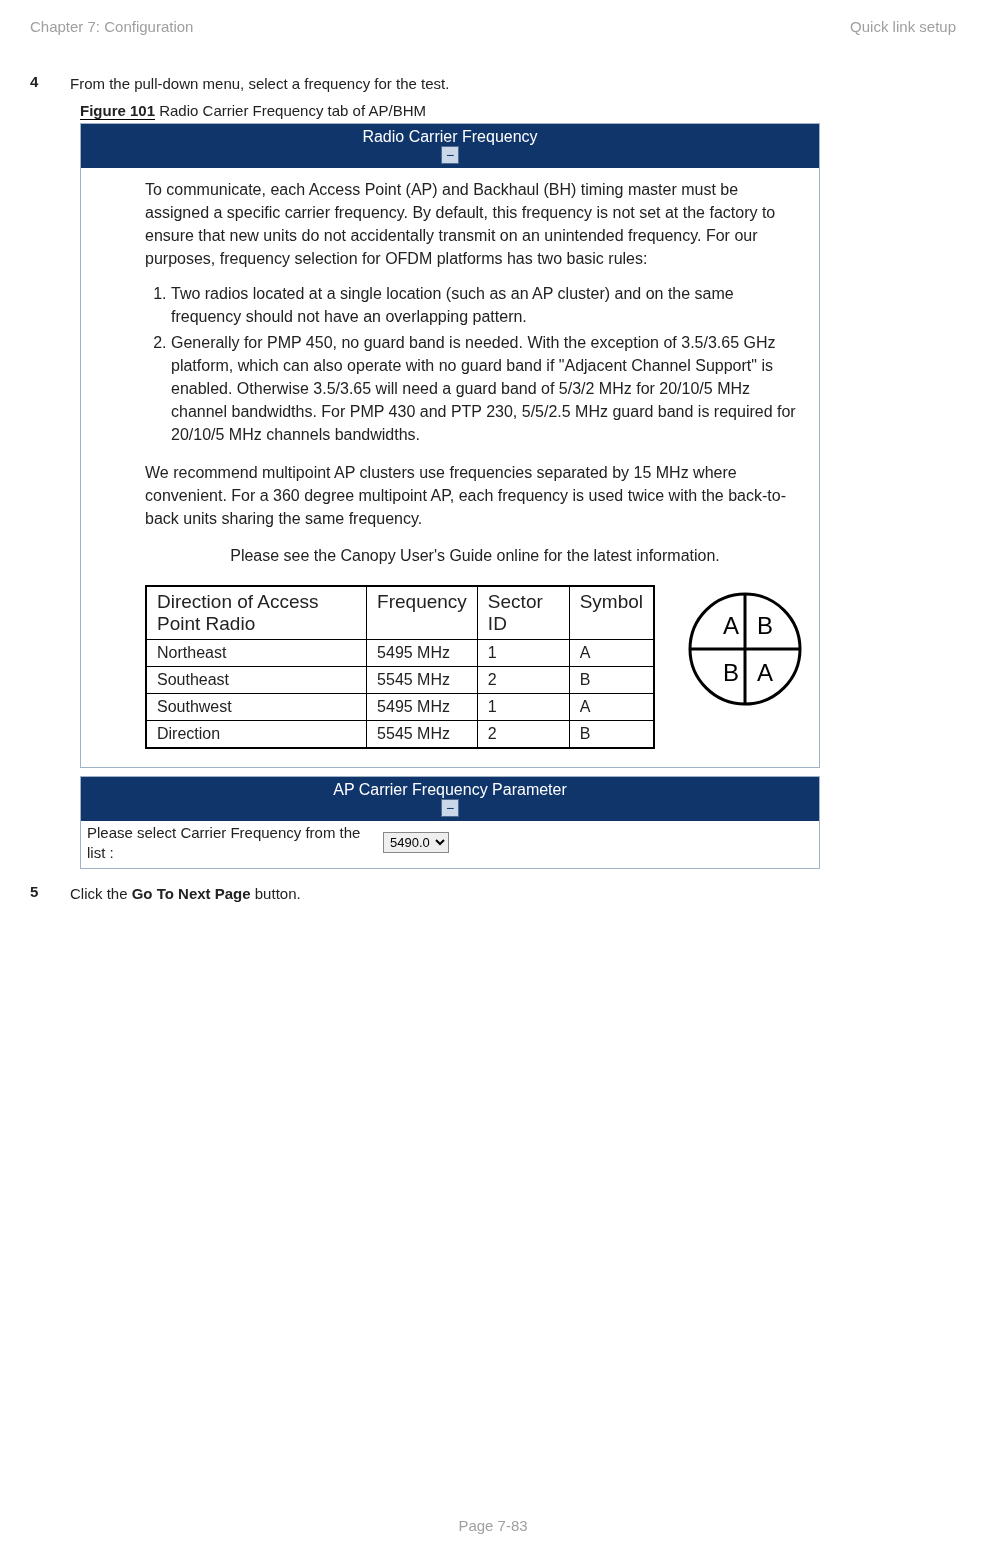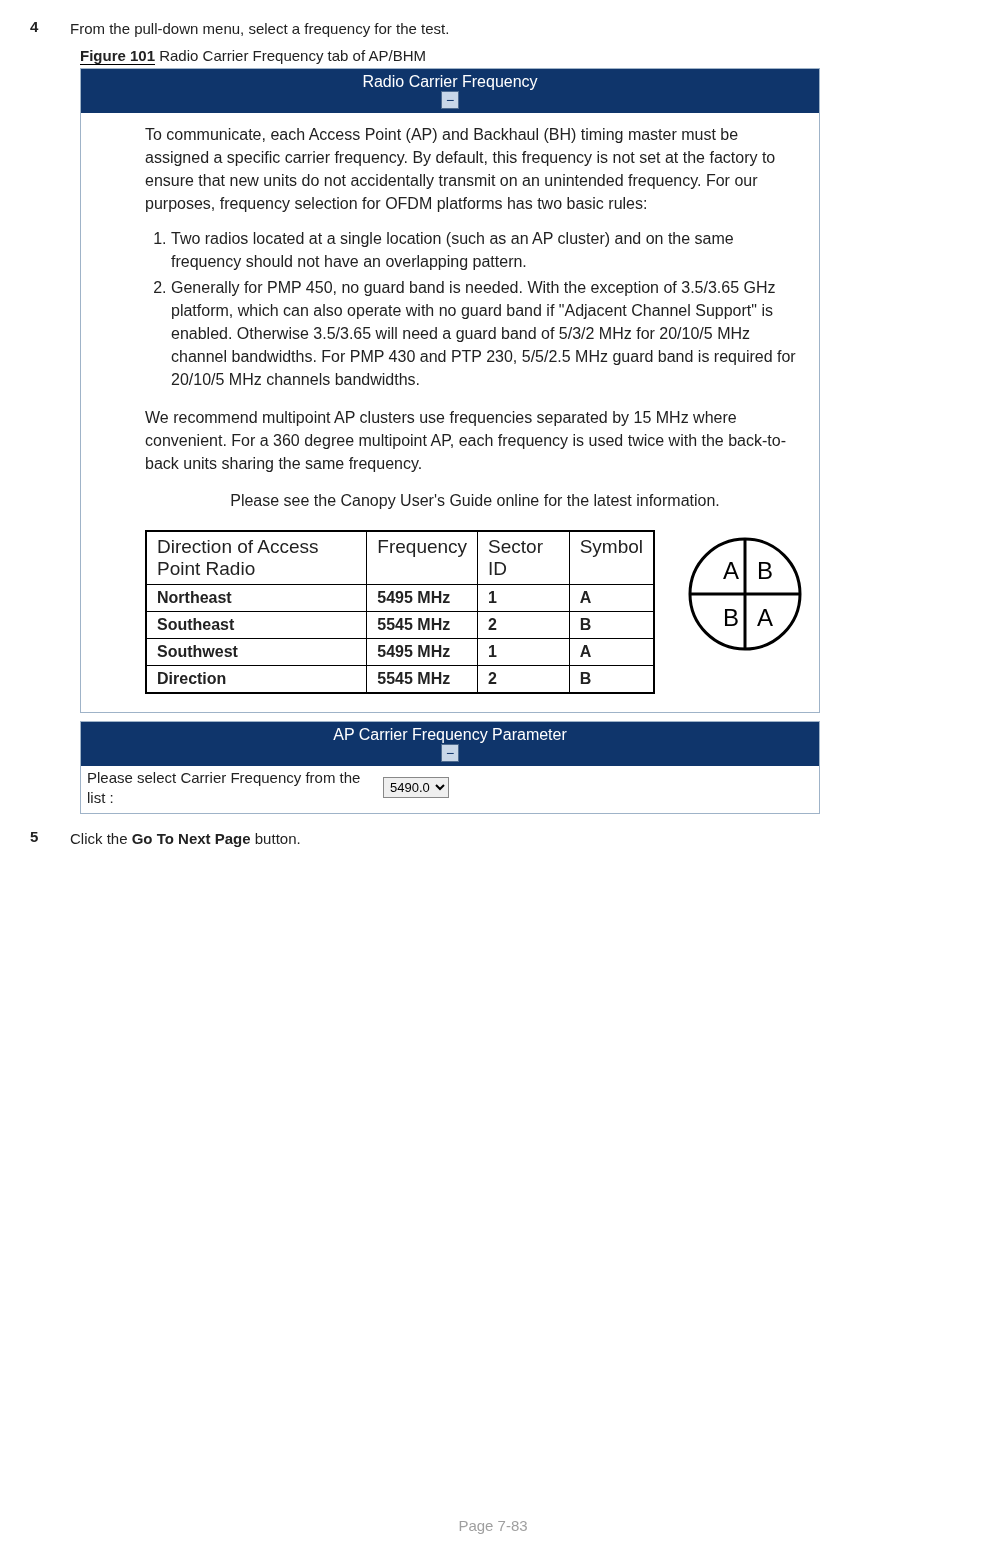--- a/index.html
+++ b/index.html
@@ -122,21 +122,20 @@
     border-collapse: collapse;
     border: 2px solid #000;
     font-size: 16px;
   }
   table.freq-table th,
   table.freq-table td {
     border: 1px solid #000;
     padding: 4px 10px;
     text-align: left;
     vertical-align: top;
-    font-weight: bold;
   }
   table.freq-table th {
     font-weight: normal;
     font-size: 19px;
     margin-left: 8px;
   }
   .sector-diagram {
     margin-top: 4px;
   }
   .param-body {
@@ -180,20 +179,24 @@
     text-align: center;
     color: #9f9f9f;
     font-size: 15px;
   }
 </style>
 </head>
 <body>
 
 <div class="page">
 
+  <div class="header-row">
+    <span>Chapter 7:  Configuration</span>
+    <span>Quick link setup</span>
+  </div>
 
   <div class="step-row">
     <div class="step-num">4</div>
     <div class="step-text">From the pull-down menu, select a frequency for the test.</div>
   </div>
 
   <div class="figure-caption">
     <span class="figlabel">Figure 101</span><span> Radio Carrier Frequency tab of AP/BHM</span>
   </div>
 

